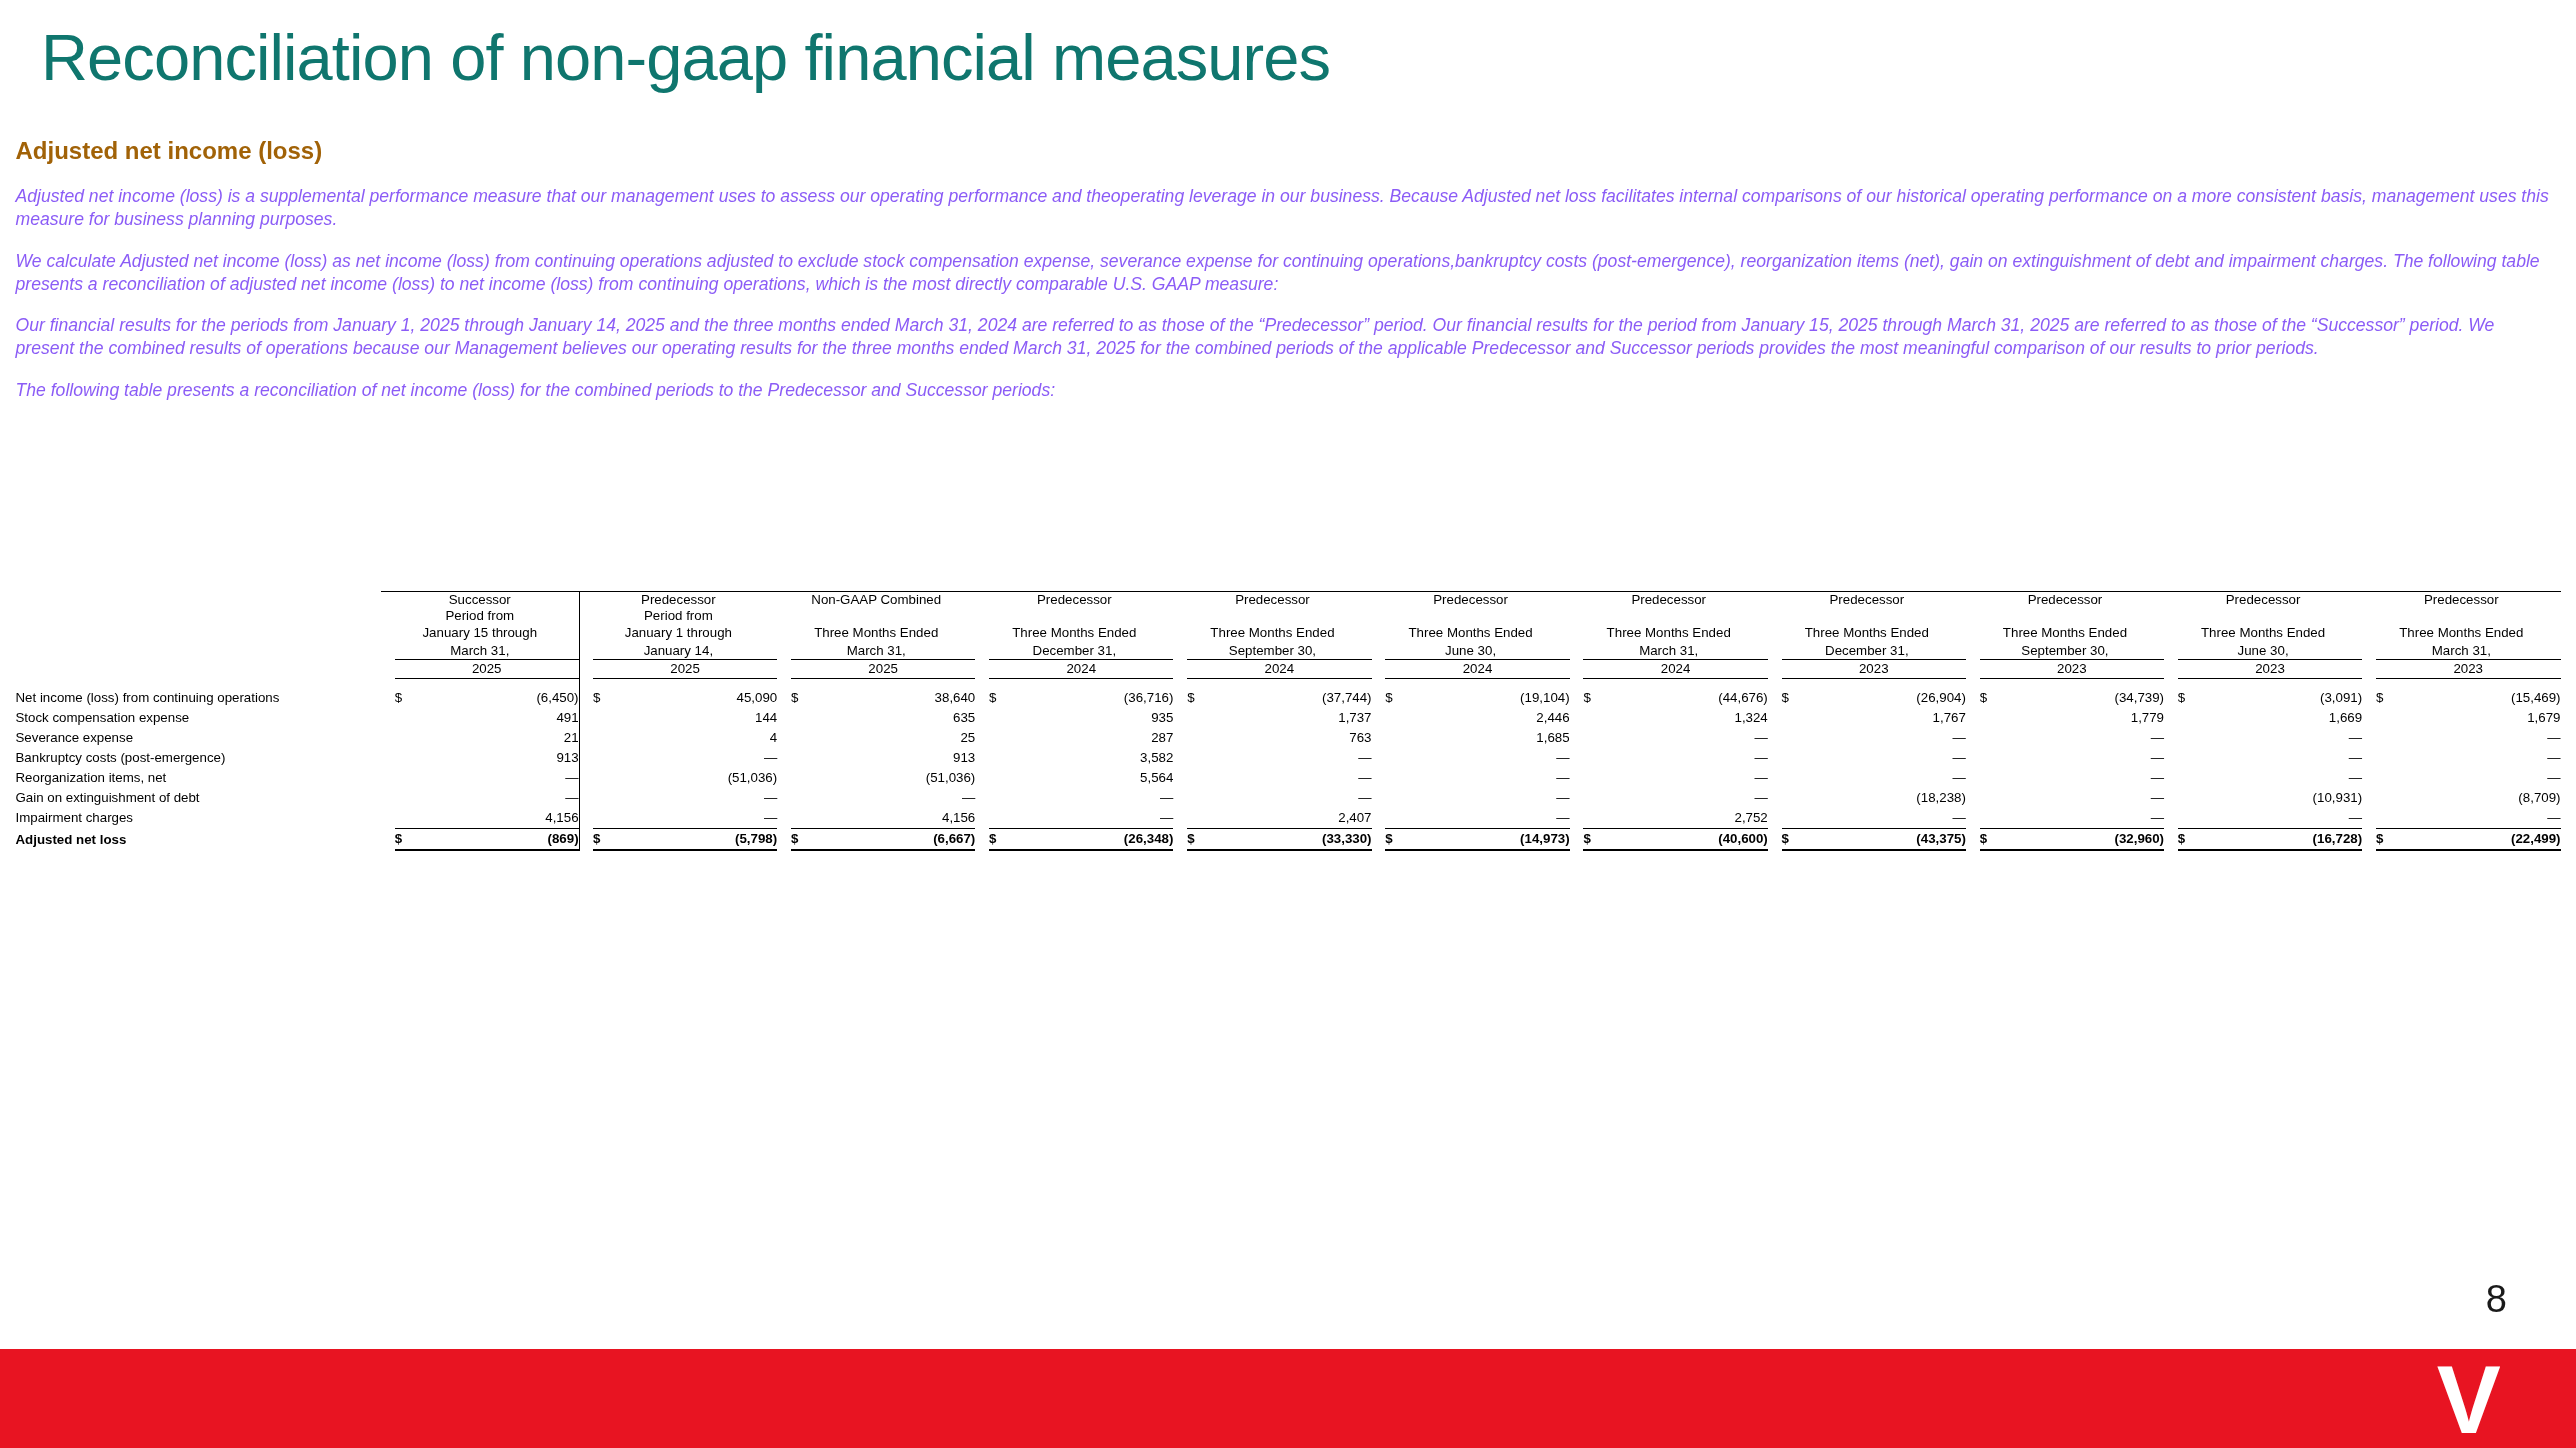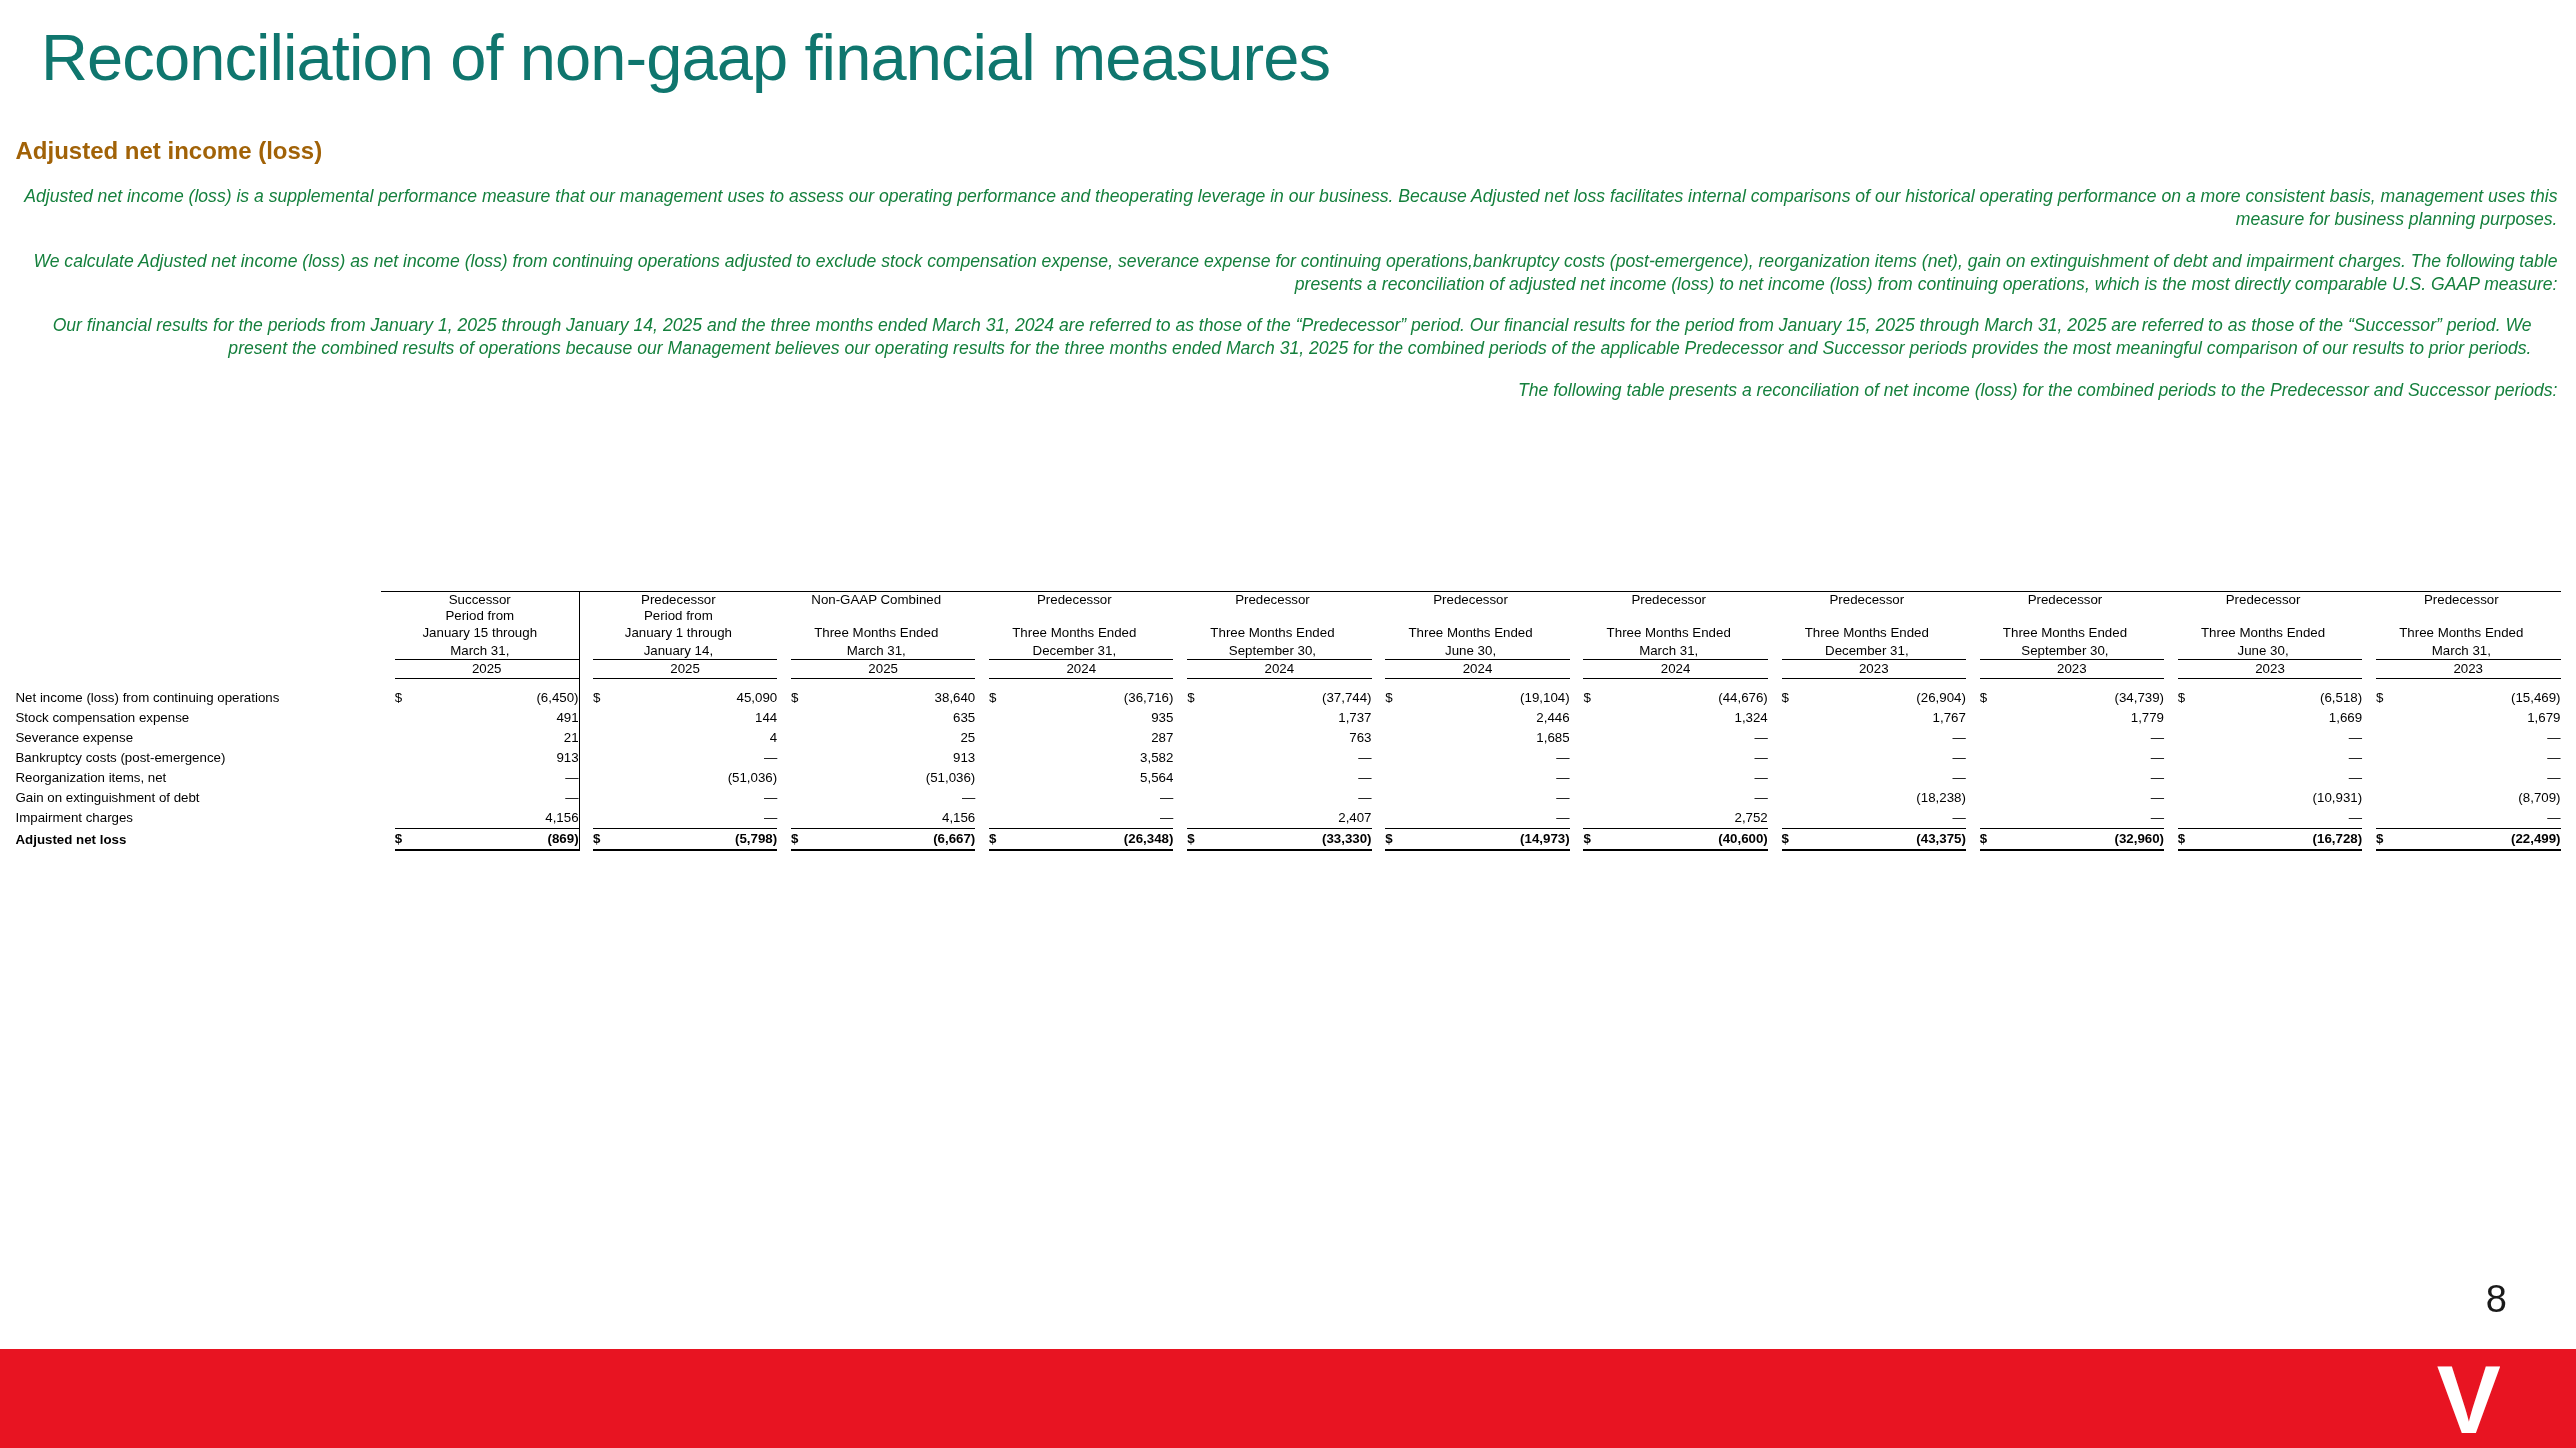--- a/index.html
+++ b/index.html
@@ -41,23 +41,22 @@
     font-weight: bold;
     line-height: 1.25;
     margin: 0 0 19px 0;
     color: #a16207;
   }
   .para {
     font-size: 17.6px;
     font-style: italic;
     line-height: 1.30;
     margin: 0 0 19px 0;
-    color: #15803d;
+    color: #8b5cf6;
     max-width: 2542px;
-    text-align: right;
   }
   .para.narrow { max-width: 2516px; }
   .mid-head {
     font-size: 17.6px;
     font-weight: bold;
     line-height: 1.25;
     margin: 0 0 20.6px 0;
   }
 
   
@@ -366,21 +365,21 @@
           <td class="cur">$</td>
           <td class="num">(44,676)</td>
           <td class="gapcell"></td>
           <td class="cur">$</td>
           <td class="num">(26,904)</td>
           <td class="gapcell"></td>
           <td class="cur">$</td>
           <td class="num">(34,739)</td>
           <td class="gapcell"></td>
           <td class="cur">$</td>
-          <td class="num">(6,518)</td>
+          <td class="num">(3,091)</td>
           <td class="gapcell"></td>
           <td class="cur">$</td>
           <td class="num">(15,469)</td>
         </tr>
         <tr>
           <td class="rowlabel">Stock compensation expense</td>
           <td class="gapcell"></td>
           <td class="cur"></td>
           <td class="num">491</td>
           <td class="gapcell vsep"></td>

